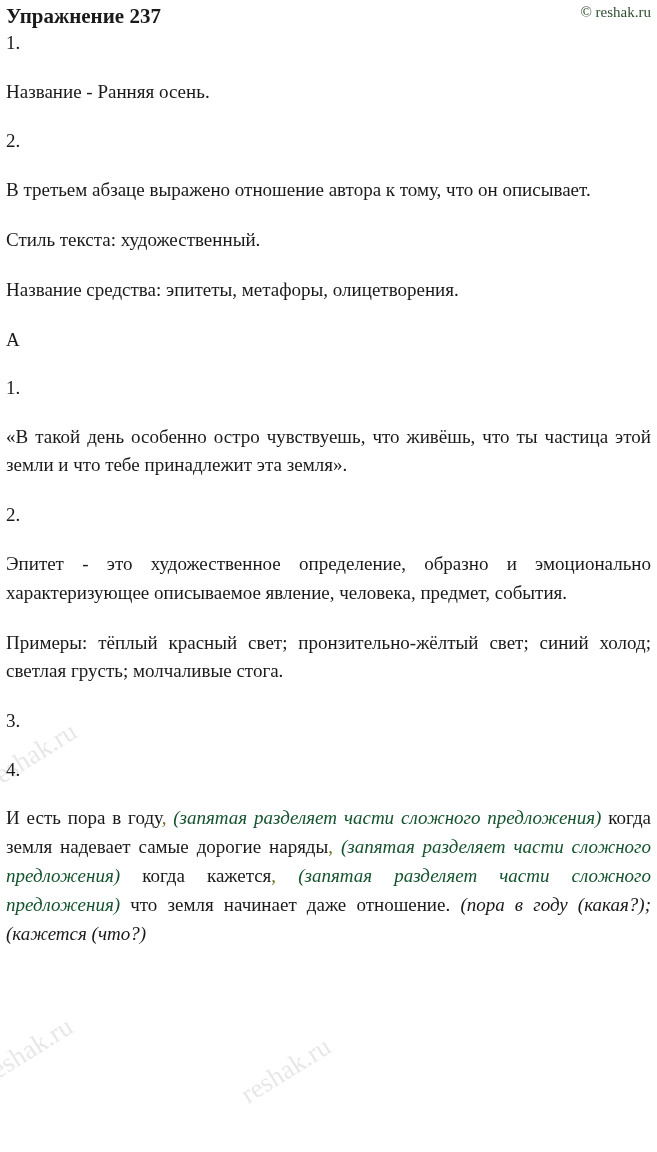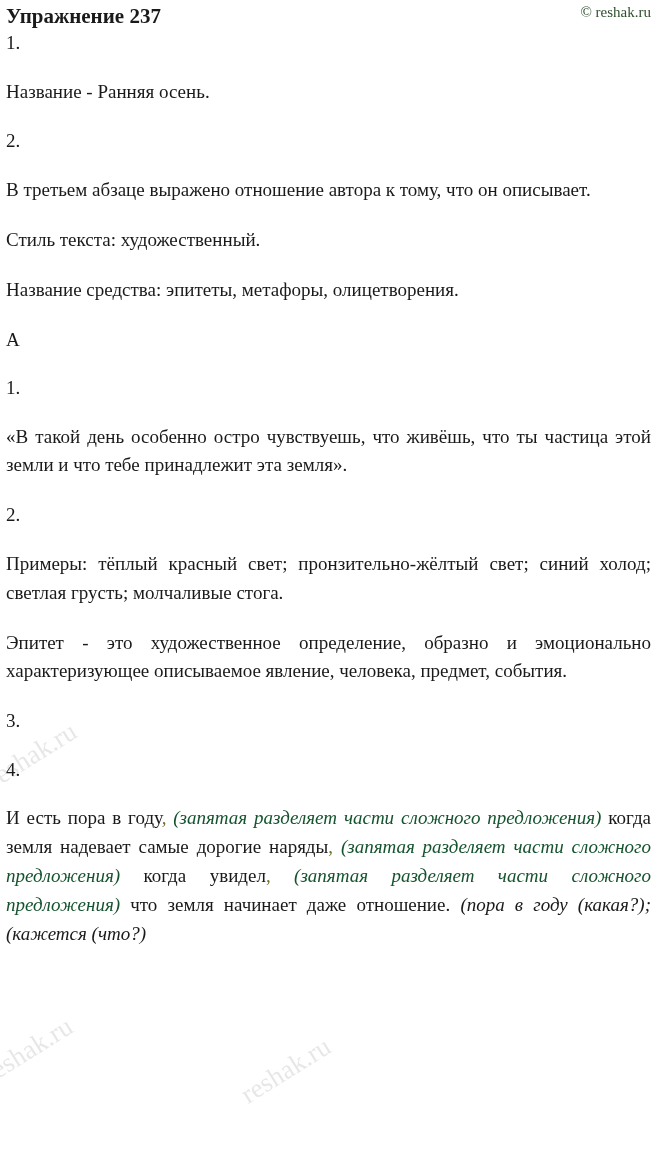--- a/index.html
+++ b/index.html
@@ -115,30 +115,30 @@
 
     <p class="num">А</p>
 
     <p class="num">1.</p>
 
 
     <p class="block">«В такой день особенно остро чувствуешь, что живёшь, что ты частица этой земли и что тебе принадлежит эта земля».</p>
 
     <p class="num">2.</p>
 
+    <p class="block">Эпитет - это художественное определение, образно и эмоционально характеризующее описываемое явление, человека, предмет, события.</p>
+
     <p class="block">Примеры: тёплый красный свет; пронзительно-жёлтый свет; синий холод; светлая грусть; молчаливые стога.</p>
-
-    <p class="block">Эпитет - это художественное определение, образно и эмоционально характеризующее описываемое явление, человека, предмет, события.</p>
 
     <p class="num">3.</p>
 
 
     <p class="num">4.</p>
 
     <p class="block">
       <span>И есть пора в году</span><span class="comma-green">,</span>
       <span class="note">(запятая разделяет части сложного предложения)</span><span> когда земля надевает самые дорогие наряды</span><span class="comma-green">,</span>
-      <span class="note">(запятая разделяет части сложного предложения)</span><span> когда увидел</span><span class="comma-green">,</span>
+      <span class="note">(запятая разделяет части сложного предложения)</span><span> когда кажется</span><span class="comma-green">,</span>
       <span class="note">(запятая разделяет части сложного предложения)</span><span> что земля начинает даже отношение. </span><span class="italic">(пора в году (какая?); (кажется (что?)</span>
     </p>
 
   </div>
 </div>
 
 </body></html>

